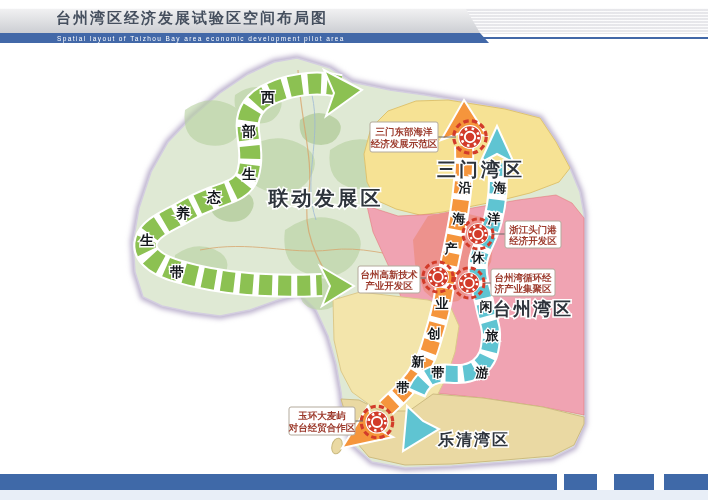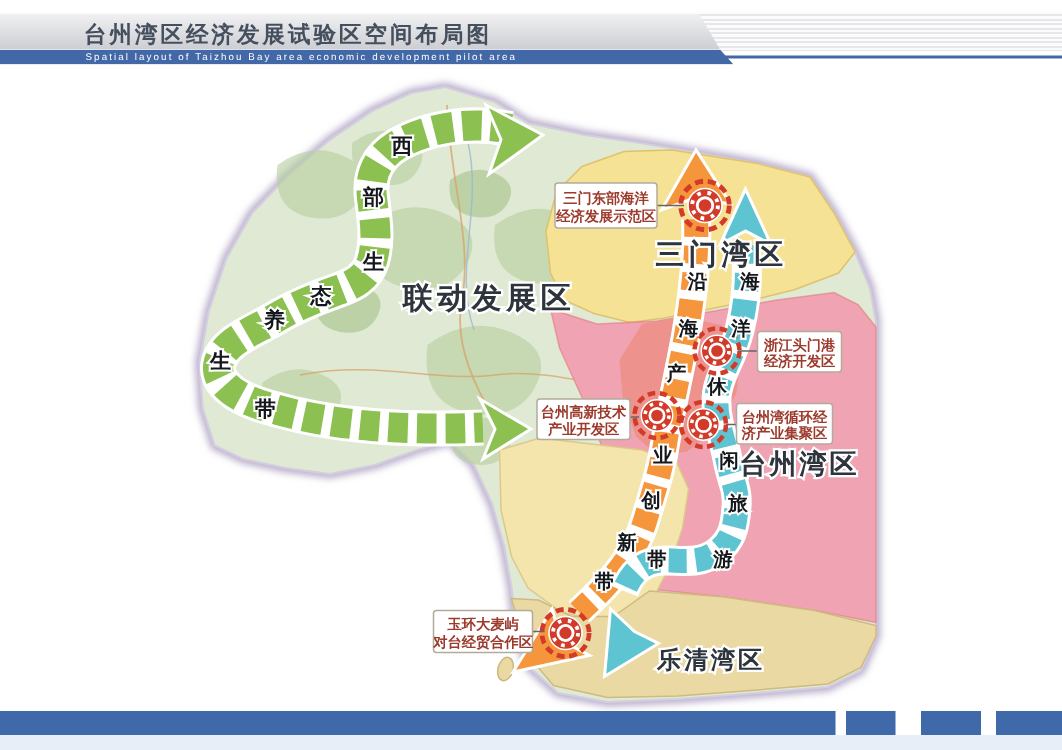--- a/index.html
+++ b/index.html
@@ -5,21 +5,21 @@
   html,body{margin:0;padding:0}
   body{width:708px;height:500px;background:#fff;position:relative;overflow:hidden;
        font-family:"Liberation Sans", sans-serif;}
   .page{position:absolute;inset:0}
   
   .hdr-stripes{position:absolute;left:0;top:8px;width:708px;height:26px;
        background:repeating-linear-gradient(180deg,#fbfbfc 0 1.5px,#e4e4e8 1.5px 3px);opacity:.9}
   .hdr-gray{position:absolute;left:0;top:9px;width:480px;height:24px;
        background:linear-gradient(180deg,#f1f1f2,#ccced3);
        clip-path:polygon(0 0,466px 0,480px 100%,0 100%);
-       display:flex;align-items:flex-end}
+       display:flex;align-items:flex-start}
   .title{padding-left:56px;font-size:15px;font-weight:bold;letter-spacing:2px;color:#454f5e;white-space:nowrap}
   .hdr-blue{position:absolute;left:0;top:33px;width:489px;height:10px;background:#4268a8;
        clip-path:polygon(0 0,480px 0,489px 100%,0 100%);display:flex;align-items:center}
   .subtitle{padding-left:57px;font-size:6.5px;letter-spacing:1.4px;color:#fff;white-space:nowrap}
   .hdr-line{position:absolute;left:478px;top:37px;width:230px;height:2px;background:#4268a8}
   
   svg.map{position:absolute;left:0;top:0}
   .bchar{font-weight:bold;fill:#14181c;stroke:#fff;stroke-width:2.6px;paint-order:stroke;
          text-anchor:middle;font-size:13px}
   .bchar.g{font-size:14px}

